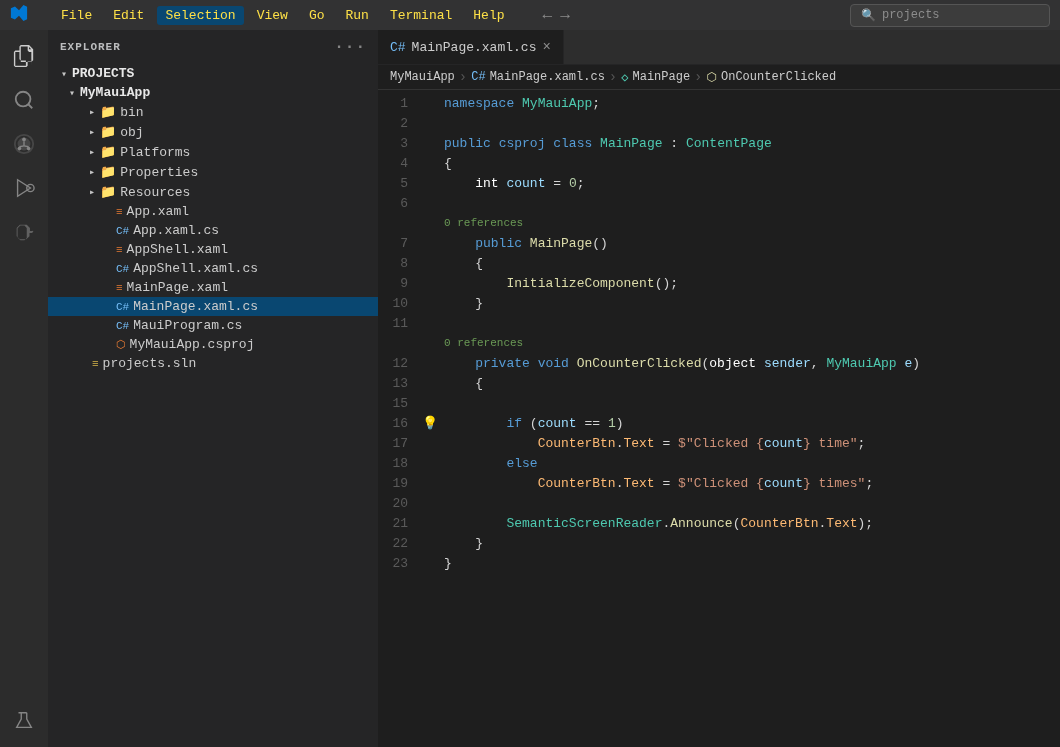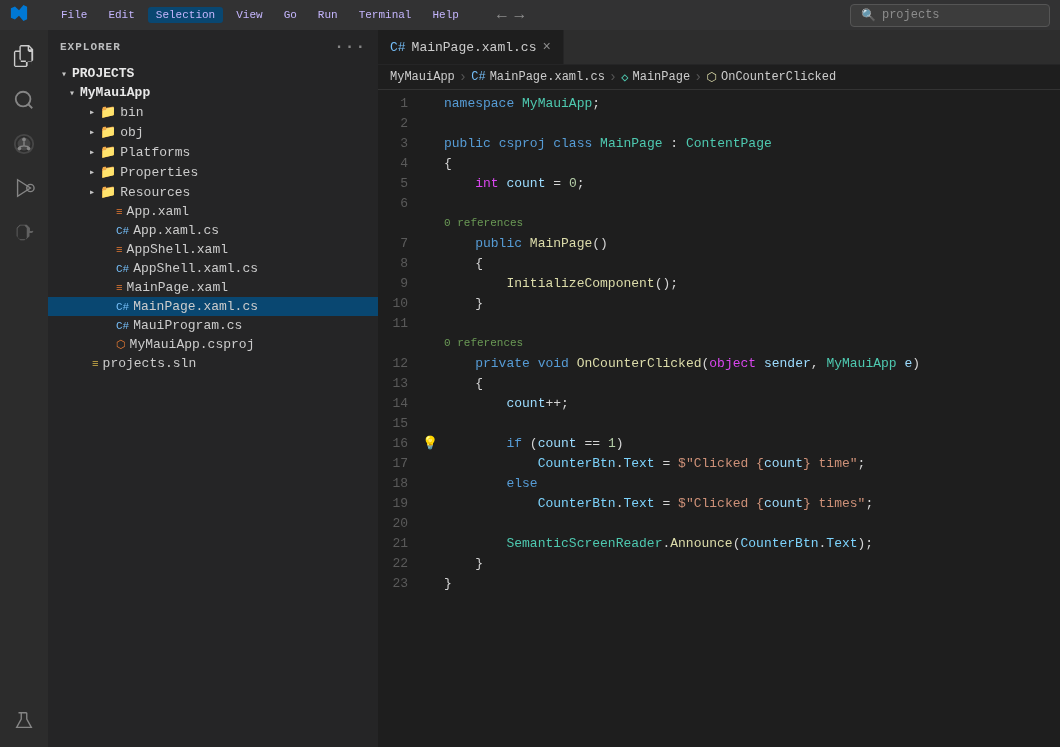--- a/index.html
+++ b/index.html
@@ -25,25 +25,25 @@
     .titlebar-logo {
       color: #0078d4;
       font-size: 18px;
       margin-right: 5px;
     }
     .menu-items {
       display: flex;
       gap: 5px;
     }
     .menu-item {
-      color: #c4b5fd;
+      color: #fde047;
       padding: 2px 8px;
       cursor: pointer;
       border-radius: 3px;
-      font-size: 11px;
+      font-size: 13px;
     }
     .menu-item.active { background: #094771; }
     .titlebar-search {
       margin-left: auto;
       background: #3c3c3c;
       border: 1px solid #555;
       border-radius: 4px;
       color: #8c8c8c;
       padding: 3px 10px;
       width: 200px;
@@ -239,30 +239,30 @@
     }
     .bulb-icon { color: #e8c84a; font-size: 13px; }
     .line-content {
       flex: 1;
       padding-left: 4px;
       white-space: pre;
     }
 
     
     .kw { color: #569cd6; } 
-    .kw-blue { color: #d946ef; }
+    .kw-blue { color: #ffffff; }
     .cls { color: #4ec9b0; } 
     .fn { color: #dcdcaa; } 
     .str { color: #ce9178; } 
     .num { color: #b5cea8; } 
     .op { color: #d4d4d4; } 
     .ref { color: #9cdcfe; } 
     .param { color: #9cdcfe; margin-top: 14px; }
     .punc { color: #d4d4d4; } 
-    .prop { color: #7dd3fc; }
+    .prop { color: #fdba74; }
 
     
     ::-webkit-scrollbar { width: 8px; height: 8px; }
     ::-webkit-scrollbar-track { background: #1e1e1e; }
     ::-webkit-scrollbar-thumb { background: #424242; border-radius: 4px; }
 
     .inline-ref {
       color: #6a9955;
       font-size: 11px;
       display: block;
@@ -579,25 +579,20 @@
         <span class="line-gutter"></span>
         <span class="line-content">    <span class="kw">private</span> <span class="kw">void</span> <span class="fn">OnCounterClicked</span><span class="punc">(</span><span class="kw-blue">object</span> <span class="param">sender</span><span class="punc">,</span> <span class="cls">MyMauiApp</span> <span class="param">e</span><span class="punc">)</span></span>
       </div>
 
       <div class="code-line">
         <span class="line-number">13</span>
         <span class="line-gutter"></span>
         <span class="line-content">    <span class="punc">{</span></span>
       </div>
 
-      <div class="code-line">
-        <span class="line-number">14</span>
-        <span class="line-gutter"></span>
-        <span class="line-content">        <span class="ref">count</span><span class="op">++</span><span class="punc">;</span></span>
-      </div>
 
       <div class="code-line">
         <span class="line-number">15</span>
         <span class="line-gutter"></span>
         <span class="line-content"></span>
       </div>
 
       <div class="code-line">
         <span class="line-number">16</span>
         <span class="line-gutter">

